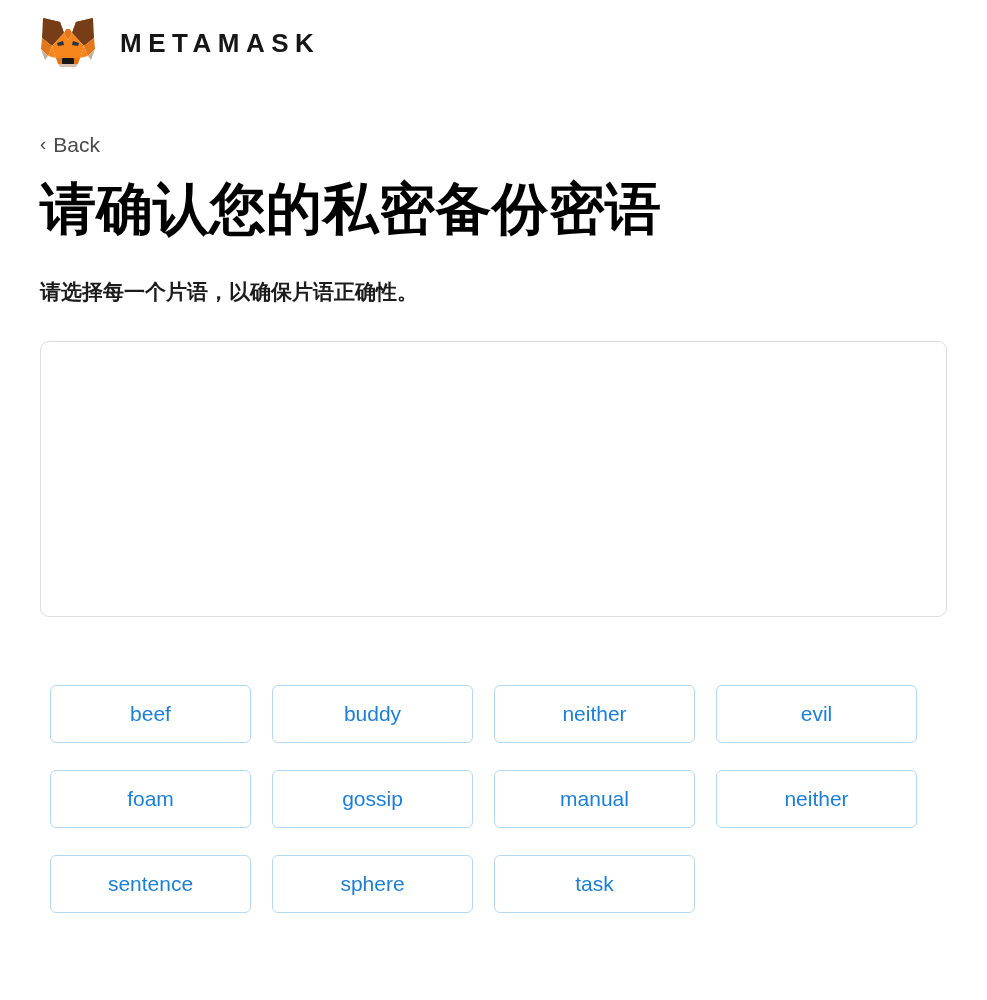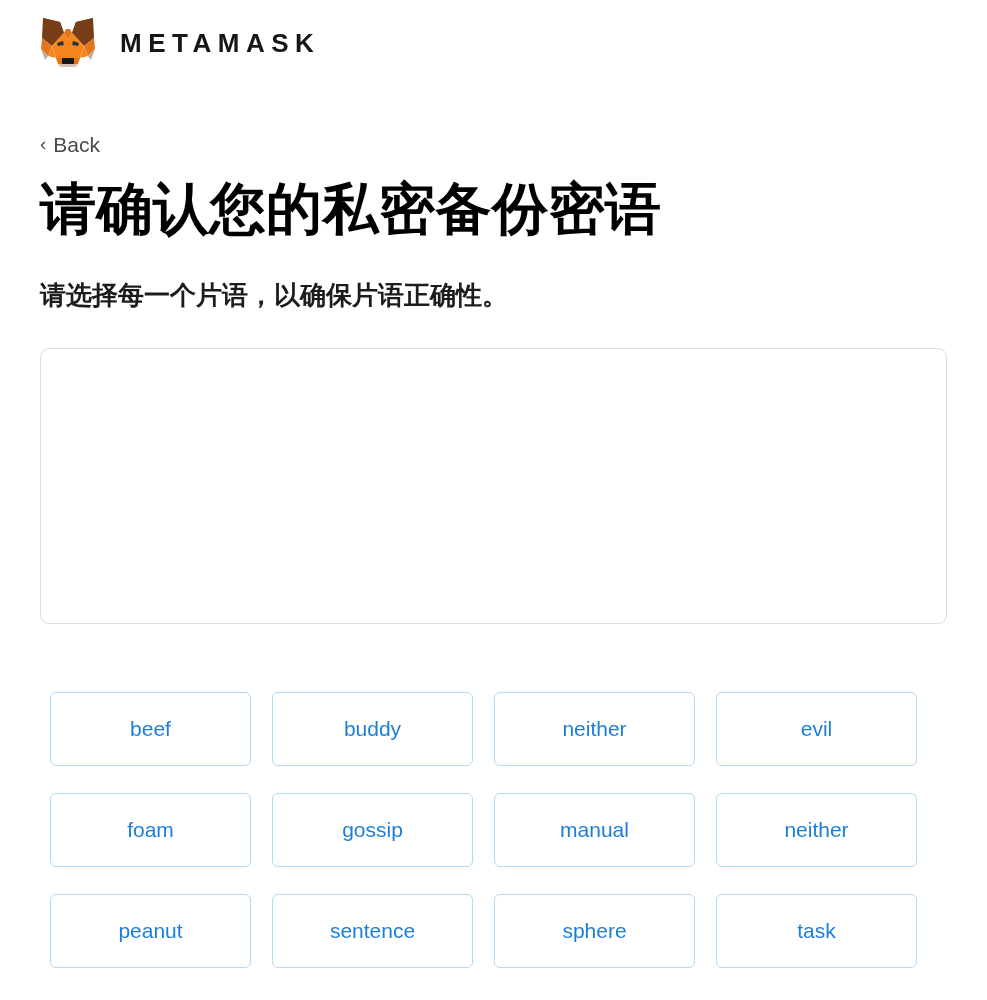--- a/index.html
+++ b/index.html
@@ -70,21 +70,21 @@
   .page-title {
     margin: 22px 0 8px 0;
     font-size: 56px;
     font-weight: 700;
     color: #000000;
     letter-spacing: 0.5px;
     line-height: 1.15;
   }
   .page-subtitle {
     margin: 36px 0 0 0;
-    font-size: 26px;
+    font-size: 21px;
     font-weight: 700;
     color: #1c1c1c;
     line-height: 1.4;
   }
 
   
   .dropzone {
     margin-top: 34px;
     height: 276px;
     border: 1px solid #dedede;
@@ -96,21 +96,21 @@
   
   .chips-grid {
     margin-top: 68px;
     display: grid;
     grid-template-columns: repeat(4, 201px);
     column-gap: 21px;
     row-gap: 27px;
     padding-left: 10px;
   }
   .chip {
-    height: 74px;
+    height: 58px;
     border: 1px solid #b4d9f2;
     border-radius: 6px;
     background: #ffffff;
     color: #1b7fd9;
     font-size: 21px;
     font-family: "Liberation Sans", sans-serif;
     display: flex;
     align-items: center;
     justify-content: center;
     cursor: pointer;
@@ -166,19 +166,18 @@
   
   <div class="chips-grid">
     <button class="chip">beef</button>
     <button class="chip">buddy</button>
     <button class="chip">neither</button>
     <button class="chip">evil</button>
     <button class="chip">foam</button>
     <button class="chip">gossip</button>
     <button class="chip">manual</button>
     <button class="chip">neither</button>
-    <button class="chip">peanut</button>
     <button class="chip">sentence</button>
     <button class="chip">sphere</button>
     <button class="chip">task</button>
   </div>
 
 </div>
 
 </body></html>

